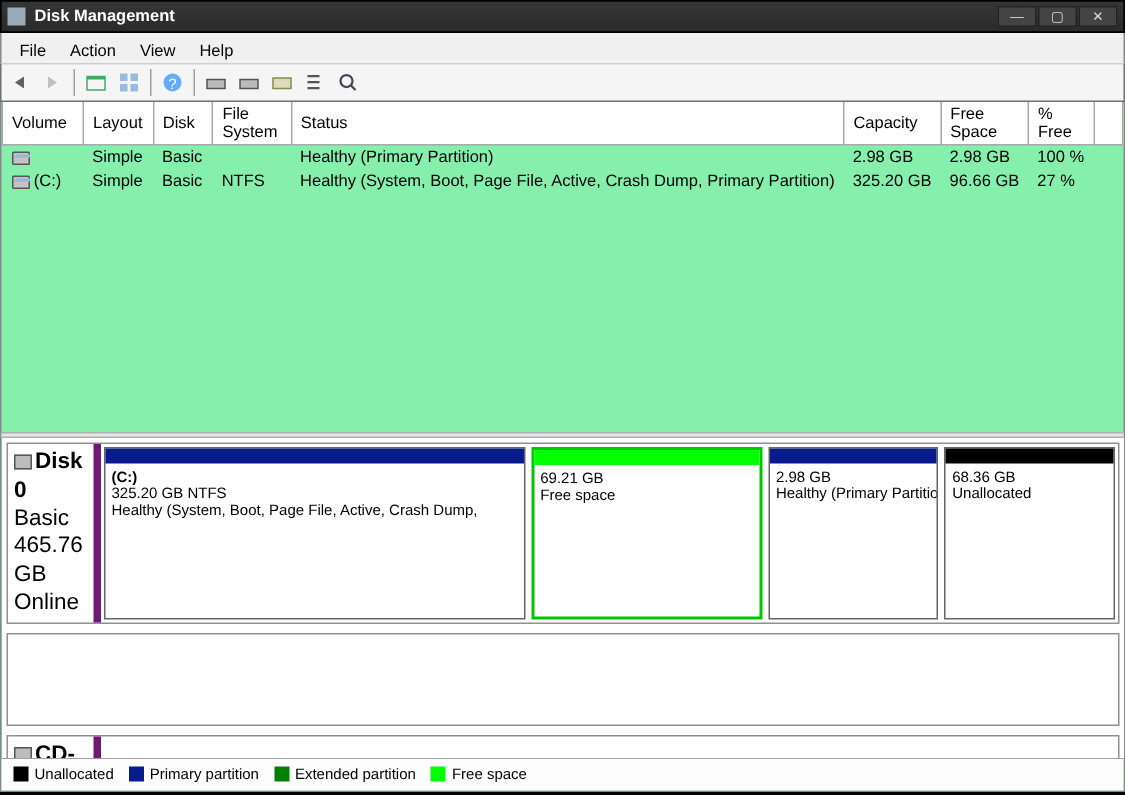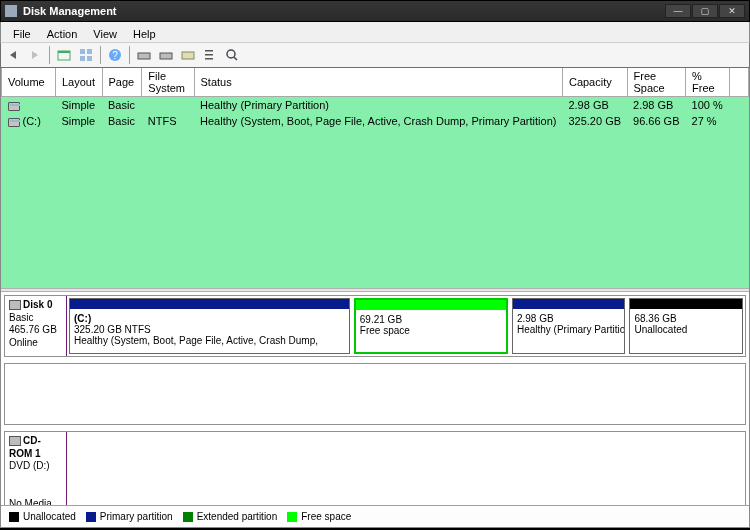--- a/index.html
+++ b/index.html
@@ -25,21 +25,21 @@
   .table { width:100%; border-collapse:collapse; }
   .table th { text-align:left; font-weight:normal; background:#fff; border:1px solid #a9a9a9; border-top:none; padding:2px 6px; height:18px; }
   .table td { padding:2px 6px; white-space:nowrap; }
   .vol-icon { display:inline-block; width:12px; height:9px; background:#c4c4c4; border:1px solid #555; border-radius:1px; vertical-align:middle; margin-right:3px; position:relative;}
   .vol-icon::after{content:"";position:absolute;left:1px;top:1px;width:10px;height:2px;background:#9ab8d6;}
 
   .splitter { height:4px; background:#e6e6e6; border-top:1px solid #b0b0b0; border-bottom:1px solid #b0b0b0; cursor:row-resize;}
 
   .bottom-pane { flex:1; overflow:auto; background:#fff; padding:3px 3px 0 3px;}
   .disk-row { display:flex; border:1px solid #909090; margin-bottom:6px; min-height:62px; background:#fff;}
-  .disk-info { width:62px; padding:3px 4px; border-right:1px solid #701a75; font-size:10px; line-height:1.25;}
+  .disk-info { width:62px; padding:3px 4px; border-right:5px solid #701a75; font-size:15px; line-height:1.25;}
   .disk-info .dn { font-weight:bold; }
   .disk-icon { display:inline-block; width:12px; height:10px; background:#bcbcbc; border:1px solid #555; margin-right:2px; vertical-align:middle;}
   .parts { flex:1; display:flex; gap:4px; padding:2px; }
   .part { border:1px solid #666; display:flex; flex-direction:column; font-size:10px; min-width:0;}
   .part .bar { height:10px; }
   .part .body { flex:1; padding:4px; overflow:hidden; white-space:nowrap; }
   .bar-primary { background:#071b8c; }
   .bar-unalloc { background:#000; }
   .part.free { border:2px solid #00c800; }
   .part.free .bar { background:#00ff00; }
@@ -134,21 +134,21 @@
 </div>
 
 <div class="content">
 
   <div class="top-pane">
     <table class="table">
       <thead>
         <tr>
           <th style="width:84px">Volume</th>
           <th style="width:50px">Layout</th>
-          <th style="width:46px">Page</th>
+          <th style="width:46px">Disk</th>
           <th style="width:70px">File System</th>
           <th>Status</th>
           <th style="width:64px">Capacity</th>
           <th style="width:58px">Free Space</th>
           <th style="width:50px">% Free</th>
           <th style="width:60px"></th>
         </tr>
       </thead>
       <tbody id="vol-body">
           <tr>

